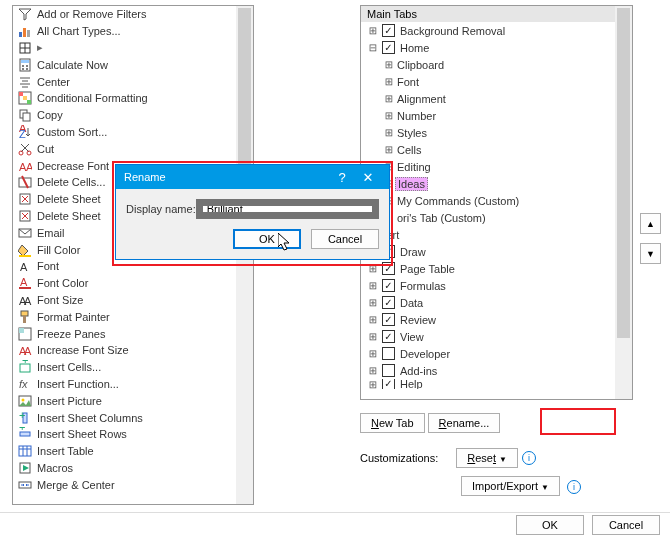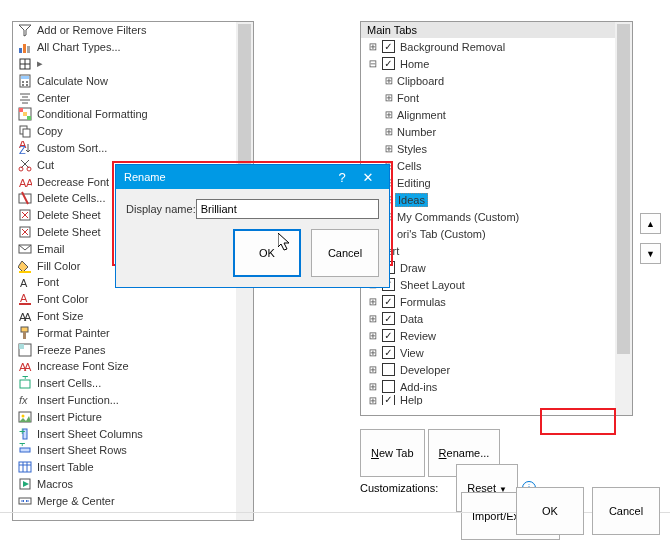--- a/index.html
+++ b/index.html
@@ -1,51 +1,51 @@
 <!DOCTYPE html>
 <html><head>
 <meta charset="utf-8">
 <style>
 * { box-sizing: border-box; margin: 0; padding: 0; font-family: "Segoe UI", Tahoma, sans-serif; font-size: 11px; }
 body { background: #fff; width: 670px; height: 541px; position: relative; overflow: hidden; }
 
-.panel { position: absolute; margin-top: 16px; }
+.panel { position: absolute; }
 
 
 .left-list { left: 12px; top: 5px; width: 242px; height: 500px; border: 1px solid #999; background: #fff; overflow: hidden; }
 .left-list .item { display: flex; align-items: center; height: 16.8px; padding: 0 4px; cursor: default; }
 .left-list .item .ic { width: 16px; height: 16px; margin-right: 4px; display: flex; align-items: center; justify-content: center; flex-shrink: 0; }
 .left-list .item .label { flex: 1; white-space: nowrap; overflow: hidden; color: #333; }
 .left-list .item .arrow { color: #666; }
 .left-scrollbar { position: absolute; right: 0; top: 0; width: 17px; height: 100%; background: #f0f0f0; }
 .left-thumb { position: absolute; left: 2px; top: 2px; width: 13px; height: 220px; background: #cdcdcd; }
 
 
 .right-list { left: 360px; top: 5px; width: 273px; height: 395px; border: 1px solid #999; background: #fff; position: absolute; }
 .right-title { background: #e6e6e6; font-weight: normal; padding: 2px 6px; }
 .tree-item { display: flex; align-items: center; height: 17px; padding-left: 6px; }
 .tree-item .toggle { width: 12px; text-align: center; color: #555; font-size: 10px; }
 .tree-item .chk { width: 13px; height: 13px; border: 1px solid #333; margin: 0 3px; display: flex; align-items: center; justify-content: center; font-size: 10px; line-height: 10px; color: #222; }
 .tree-item .tlabel { padding-left: 2px; color: #333; }
 .tree-item.indent1 { padding-left: 22px; }
-.tree-item.sel .tlabel { background: #0ea5e9; border: 1px dotted #888; padding: 0 2px; }
+.tree-item.sel .tlabel { background: #f0abfc; border: 1px dotted #888; padding: 0 2px; }
 .right-scrollbar { position: absolute; right: 0; top: 0; width: 17px; height: 100%; background: #f0f0f0; }
 .right-thumb { position: absolute; left: 2px; top: 2px; width: 13px; height: 330px; background: #cdcdcd; }
 
 
-.btn { background: #fdfdfd; border: 1px solid #adadad; padding: 17px 10px; cursor: pointer; font-size: 11px; }
+.btn { background: #fdfdfd; border: 1px solid #adadad; padding: 3px 10px; cursor: pointer; font-size: 11px; }
 .underline-first::first-letter { text-decoration: underline; }
 .dialog { position: absolute; left: 115px; top: 164px; width: 275px; background: #f0f0f0; border: 1px solid #0078d7; box-shadow: none; }
 .dialog-titlebar { background: #0099e5; color: #fff; height: 24px; display: flex; align-items: center; padding: 0 8px; }
 .dialog-titlebar .title { flex: 1; }
 .dialog-titlebar .help { width: 26px; text-align: center; color: #fff; font-size: 13px; }
 .dialog-titlebar .close { width: 26px; text-align: center; color: #fff; font-size: 13px; }
 .dialog-body { padding: 10px 10px 4px 10px; display: flex; align-items: center; }
 .dialog-body label { color: #333; }
-.dialog-body input { flex: 1; border: 1px solid #737373; padding: 2px 4px; font-size: 11px; height: 20px; }
+.dialog-body input { flex: 1; border: 7px solid #737373; padding: 2px 4px; font-size: 11px; height: 20px; }
 .dialog-buttons { display: flex; justify-content: flex-end; gap: 10px; padding: 6px 10px 10px; }
 .dialog-buttons .btn { min-width: 68px; }
 .dialog-buttons .btn.focus { border: 1px solid #0078d7; box-shadow: inset 0 0 0 1px #0078d7; }
 
 
 .footer-sep { position: absolute; left: 0; top: 512px; width: 100%; height: 1px; background: #ddd; }
 .footer-buttons { position: absolute; right: 10px; bottom: 6px; display: flex; gap: 8px; }
 .footer-buttons .btn { min-width: 68px; }
 
 
@@ -407,21 +407,21 @@
         <span class="tlabel">sert</span>
       </div>
       <div class="tree-item indent0">
         <span class="toggle">⊞</span>
         <span class="chk">✓</span>
         <span class="tlabel">Draw</span>
       </div>
       <div class="tree-item indent0">
         <span class="toggle">⊞</span>
         <span class="chk">✓</span>
-        <span class="tlabel">Sheet Layout</span>
+        <span class="tlabel">Page Table</span>
       </div>
       <div class="tree-item indent0">
         <span class="toggle">⊞</span>
         <span class="chk">✓</span>
         <span class="tlabel">Formulas</span>
       </div>
       <div class="tree-item indent0">
         <span class="toggle">⊞</span>
         <span class="chk">✓</span>
         <span class="tlabel">Data</span>

